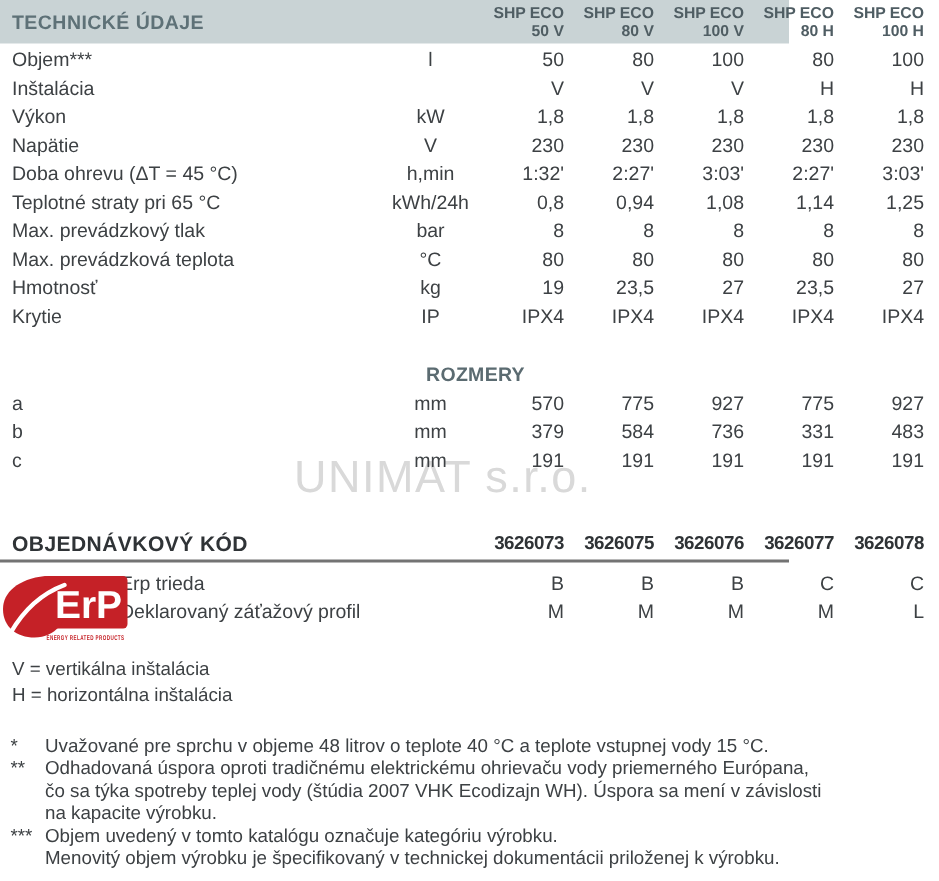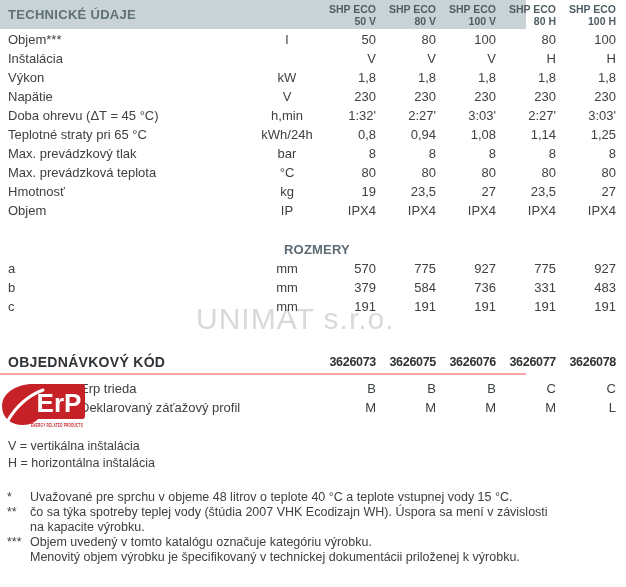--- a/index.html
+++ b/index.html
@@ -60,21 +60,21 @@
   
   .watermark{
     position:absolute;left:196px;top:302px;z-index:0;
     font-size:30px;line-height:34px;letter-spacing:1px;
     color:#d9d9d9;white-space:nowrap;
     pointer-events:none;
   }
   
   .codes-row{
     margin-top:37px;
-    border-bottom:2px solid #fca5a5;
+    border-bottom:2px solid #737373;
     padding-bottom:2px;
     align-items:end;
   }
   .codes-row .heading{
     grid-column:1 / span 2;
     font-weight:bold;font-size:14px;line-height:18px;
     letter-spacing:.3px;color:#2f3336;white-space:nowrap;
   }
   .code{
     text-align:right;font-weight:bold;font-size:12.5px;
@@ -207,21 +207,21 @@
     <span class="lbl">Hmotnosť</span>
     <span class="unit">kg</span>
     <span class="val">19</span>
     <span class="val">23,5</span>
     <span class="val">27</span>
     <span class="val">23,5</span>
     <span class="val">27</span>
   </div>
 
   <div class="grid row">
-    <span class="lbl">Objem</span>
+    <span class="lbl">Krytie</span>
     <span class="unit">IP</span>
     <span class="val">IPX4</span>
     <span class="val">IPX4</span>
     <span class="val">IPX4</span>
     <span class="val">IPX4</span>
     <span class="val">IPX4</span>
   </div>
 </div>
 
   <div class="section-rozmery">
@@ -301,20 +301,21 @@
     <div>H = horizontálna inštalácia</div>
   </div>
 
   <div class="footnotes">
     <div class="fn">
       <span class="sym">*</span>
       <div class="fn-line">Uvažované pre sprchu v objeme 48 litrov o teplote 40 °C a teplote vstupnej vody 15 °C.</div>
     </div>
     <div class="fn">
       <span class="sym">**</span>
+      <div class="fn-line">Odhadovaná úspora oproti tradičnému elektrickému ohrievaču vody priemerného Európana,</div>
       <div class="fn-line">čo sa týka spotreby teplej vody (štúdia 2007 VHK Ecodizajn WH). Úspora sa mení v závislosti</div>
       <div class="fn-line">na kapacite výrobku.</div>
     </div>
     <div class="fn">
       <span class="sym">***</span>
       <div class="fn-line">Objem uvedený v tomto katalógu označuje kategóriu výrobku.</div>
       <div class="fn-line">Menovitý objem výrobku je špecifikovaný v technickej dokumentácii priloženej k výrobku.</div>
     </div>
   </div>
 

